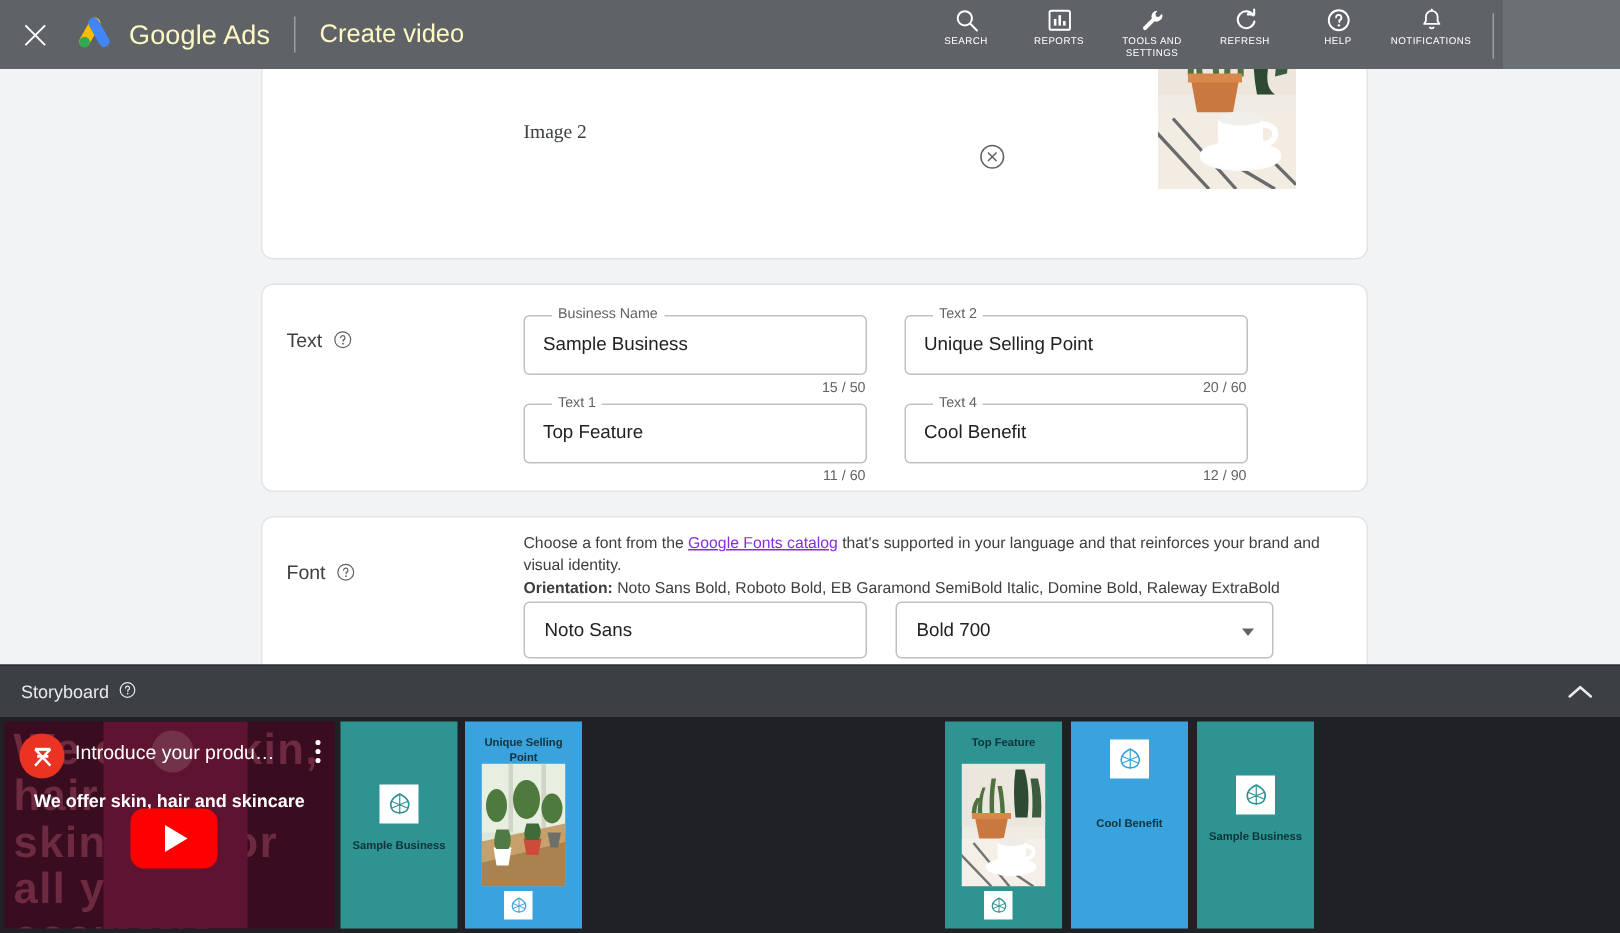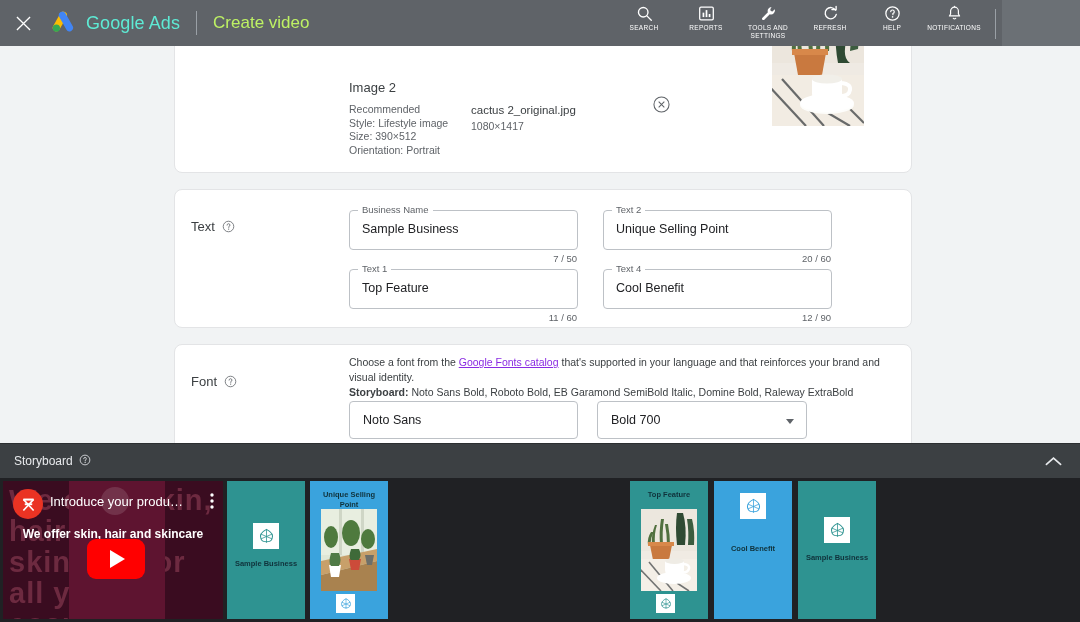--- a/index.html
+++ b/index.html
@@ -18,28 +18,28 @@
     display: flex; align-items: center;
     color: #fff;
   }
   .tb-close {
     width: 46px; height: 46px;
     display: flex; align-items: center; justify-content: center;
     font-size: 19px; color: #fff; cursor: pointer;
   }
   .ads-logo { margin-left: 4px; display: flex; align-items: center; }
   .brand-text {
-    font-size: 18px; color: #5eead4; margin-left: 10px;
+    font-size: 18px; color: #fef9c3; margin-left: 10px;
     letter-spacing: .1px; white-space: nowrap;
   }
   .brand-sep {
     width: 1px; height: 24px; background: #9aa0a6;
     margin: 0 16px;
   }
-  .page-title { font-size: 17px; color: #bef264; white-space: nowrap; }
+  .page-title { font-size: 17px; color: #fef9c3; white-space: nowrap; }
 
   .tb-actions {
     margin-left: auto; display: flex; align-items: flex-start;
     height: 46px; padding-top: 5px;
   }
   .tb-item {
     width: 62px; display: flex; flex-direction: column;
     align-items: center; cursor: pointer; color: #fff;
   }
   .tb-item .lbl {
@@ -62,21 +62,21 @@
   }
   .card {
     position: absolute; left: 174px; width: 738px;
     background: #fff;
     border: 1px solid #e3e4e6;
     border-radius: 8px;
   }
 
   
   #card-image { top: -46px; height: 173px; }
-  .img-row { position: relative; height: 100%; }
+  .img-row { position: relative; height: 100%; font-family: Liberation Serif, serif; }
   .img-title {
     position: absolute; left: 174px; top: 79px;
     font-size: 13px; color: #3c4043;
   }
   .img-meta {
     position: absolute; left: 174px; top: 102px;
     font-size: 10.5px; color: #5f6368; line-height: 13.5px;
   }
   .img-file {
     position: absolute; left: 296px; top: 101px;
@@ -103,21 +103,21 @@
   .help-ico { display: inline-block; width: 13px; height: 13px; }
 
   .field {
     position: absolute; width: 229px; height: 40px;
   }
   .field .box {
     position: absolute; inset: 0;
     border: 1px solid #bdc1c6; border-radius: 4px;
   }
   .field .flabel {
-    position: absolute; top: -6px; left: 9px;
+    position: absolute; top: -6px; left: 19px;
     background: #fff; padding: 0 4px;
     font-size: 9.5px; color: #5f6368;
     line-height: 11px;
   }
   .field .fval {
     position: absolute; left: 13px; top: 12px;
     font-size: 12.5px; color: #202124;
   }
   .counter {
     position: absolute; right: 1px; top: 43px;
@@ -139,21 +139,21 @@
   .font-copy .rec { font-weight: bold; }
   .fontsel {
     position: absolute; height: 38px;
     border: 1px solid #bdc1c6; border-radius: 4px;
   }
   .fontsel .val {
     position: absolute; left: 13px; top: 11px;
     font-size: 12.5px; color: #202124;
   }
   #fs-family { left: 174px; top: 56px; width: 229px; }
-  #fs-weight { left: 422px; top: 56px; width: 210px; }
+  #fs-weight { left: 422px; top: 56px; width: 252px; }
   .caret {
     position: absolute; right: 12px; top: 17px;
     width: 0; height: 0;
     border-left: 4.5px solid transparent;
     border-right: 4.5px solid transparent;
     border-top: 5px solid #5f6368;
   }
 
   
   .sb-header {
@@ -333,28 +333,20 @@
     <div class="tb-divider"></div>
   </div>
   <div class="tb-tail"></div>
 </div>
 
 <div class="content">
 
   <div class="card" id="card-image">
     <div class="img-row">
       <div class="img-title">Image 2</div>
-      <div class="img-meta" style="white-space:pre-line">Recommended
-Style: Lifestyle image
-Size: 390×512
-Orientation: Portrait</div>
-      <div class="img-file">
-        <div>cactus 2_original.jpg</div>
-        <div class="dims">1080×1417</div>
-      </div>
       <div class="img-remove">
         <svg width="17" height="17" viewBox="0 0 18 18">
           <circle cx="9" cy="9" r="8" stroke="#5f6368" stroke-width="1.1" fill="none"></circle>
           <path d="M6 6 L12 12 M12 6 L6 12" stroke="#5f6368" stroke-width="1.1"></path>
         </svg>
       </div>
 
       <div class="thumb-wrap">
         <svg width="92" height="125" viewBox="0 0 92 125">
           <rect width="92" height="125" fill="#efeae3"></rect>
@@ -400,21 +392,21 @@
           <path d="M7 7.1 a2 2 0 1 1 2.4 2 v1.2" stroke="#5f6368" stroke-width="1.1" fill="none" stroke-linecap="round"></path>
           <circle cx="9.2" cy="12.6" r=".85" fill="#5f6368"></circle>
         </svg>
       </span>
     </div>
 
     <div class="field f-r1c1">
       <div class="box"></div>
       <div class="flabel">Business Name</div>
       <div class="fval">Sample Business</div>
-      <div class="counter">7 / 50</div>
+      <div class="counter">15 / 50</div>
     </div>
 
     <div class="field f-r1c2">
       <div class="box"></div>
       <div class="flabel">Text 2</div>
       <div class="fval">Unique Selling Point</div>
       <div class="counter">20 / 60</div>
     </div>
 
     <div class="field f-r2c1">
@@ -439,21 +431,21 @@
         <svg width="13" height="13" viewBox="0 0 18 18">
           <circle cx="9" cy="9" r="7.3" stroke="#5f6368" stroke-width="1.1" fill="none"></circle>
           <path d="M7 7.1 a2 2 0 1 1 2.4 2 v1.2" stroke="#5f6368" stroke-width="1.1" fill="none" stroke-linecap="round"></path>
           <circle cx="9.2" cy="12.6" r=".85" fill="#5f6368"></circle>
         </svg>
       </span>
     </div>
 
     <div class="font-copy">
       <span>Choose a font from the </span><a href="#">Google Fonts catalog</a><span> that's supported in your language and that reinforces your brand and visual identity.</span><br>
-      <span class="rec">Storyboard:</span><span> Noto Sans Bold, Roboto Bold, EB Garamond SemiBold Italic, Domine Bold, Raleway ExtraBold</span>
+      <span class="rec">Orientation:</span><span> Noto Sans Bold, Roboto Bold, EB Garamond SemiBold Italic, Domine Bold, Raleway ExtraBold</span>
     </div>
 
     <div class="fontsel" id="fs-family">
       <div class="val">Noto Sans</div>
     </div>
 
     <div class="fontsel" id="fs-weight">
       <div class="val">Bold 700</div>
       <div class="caret"></div>
     </div>

